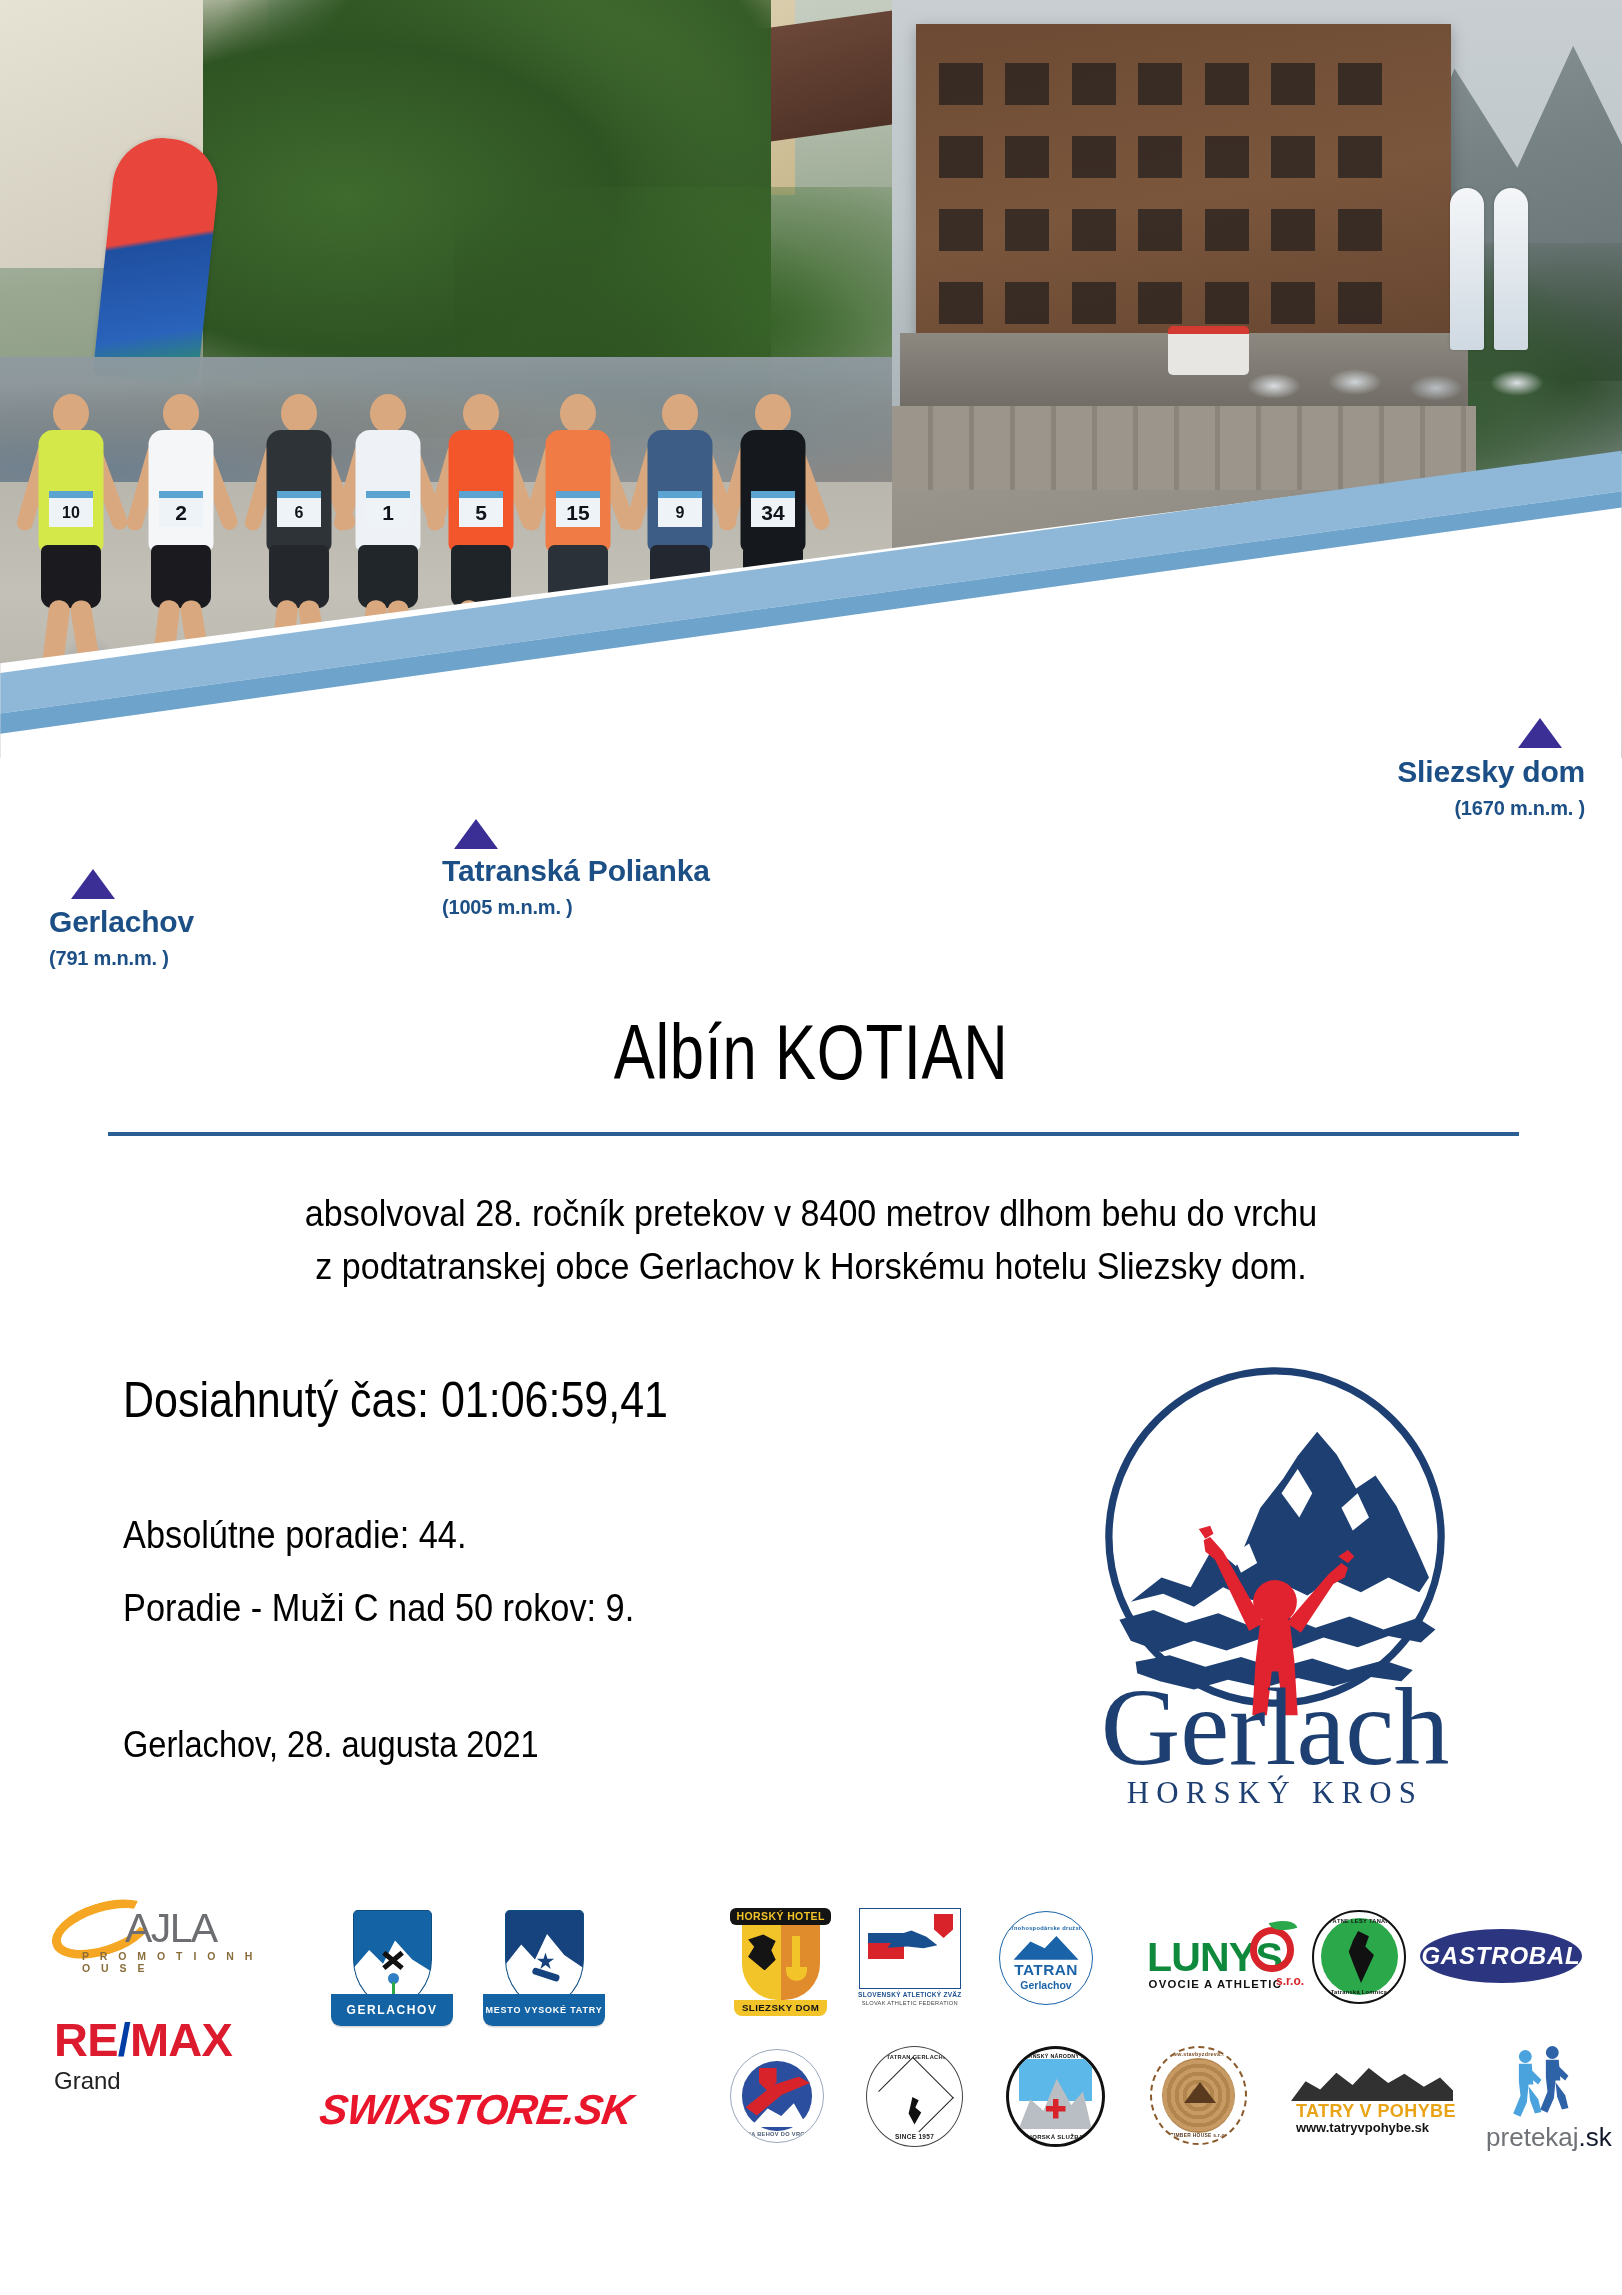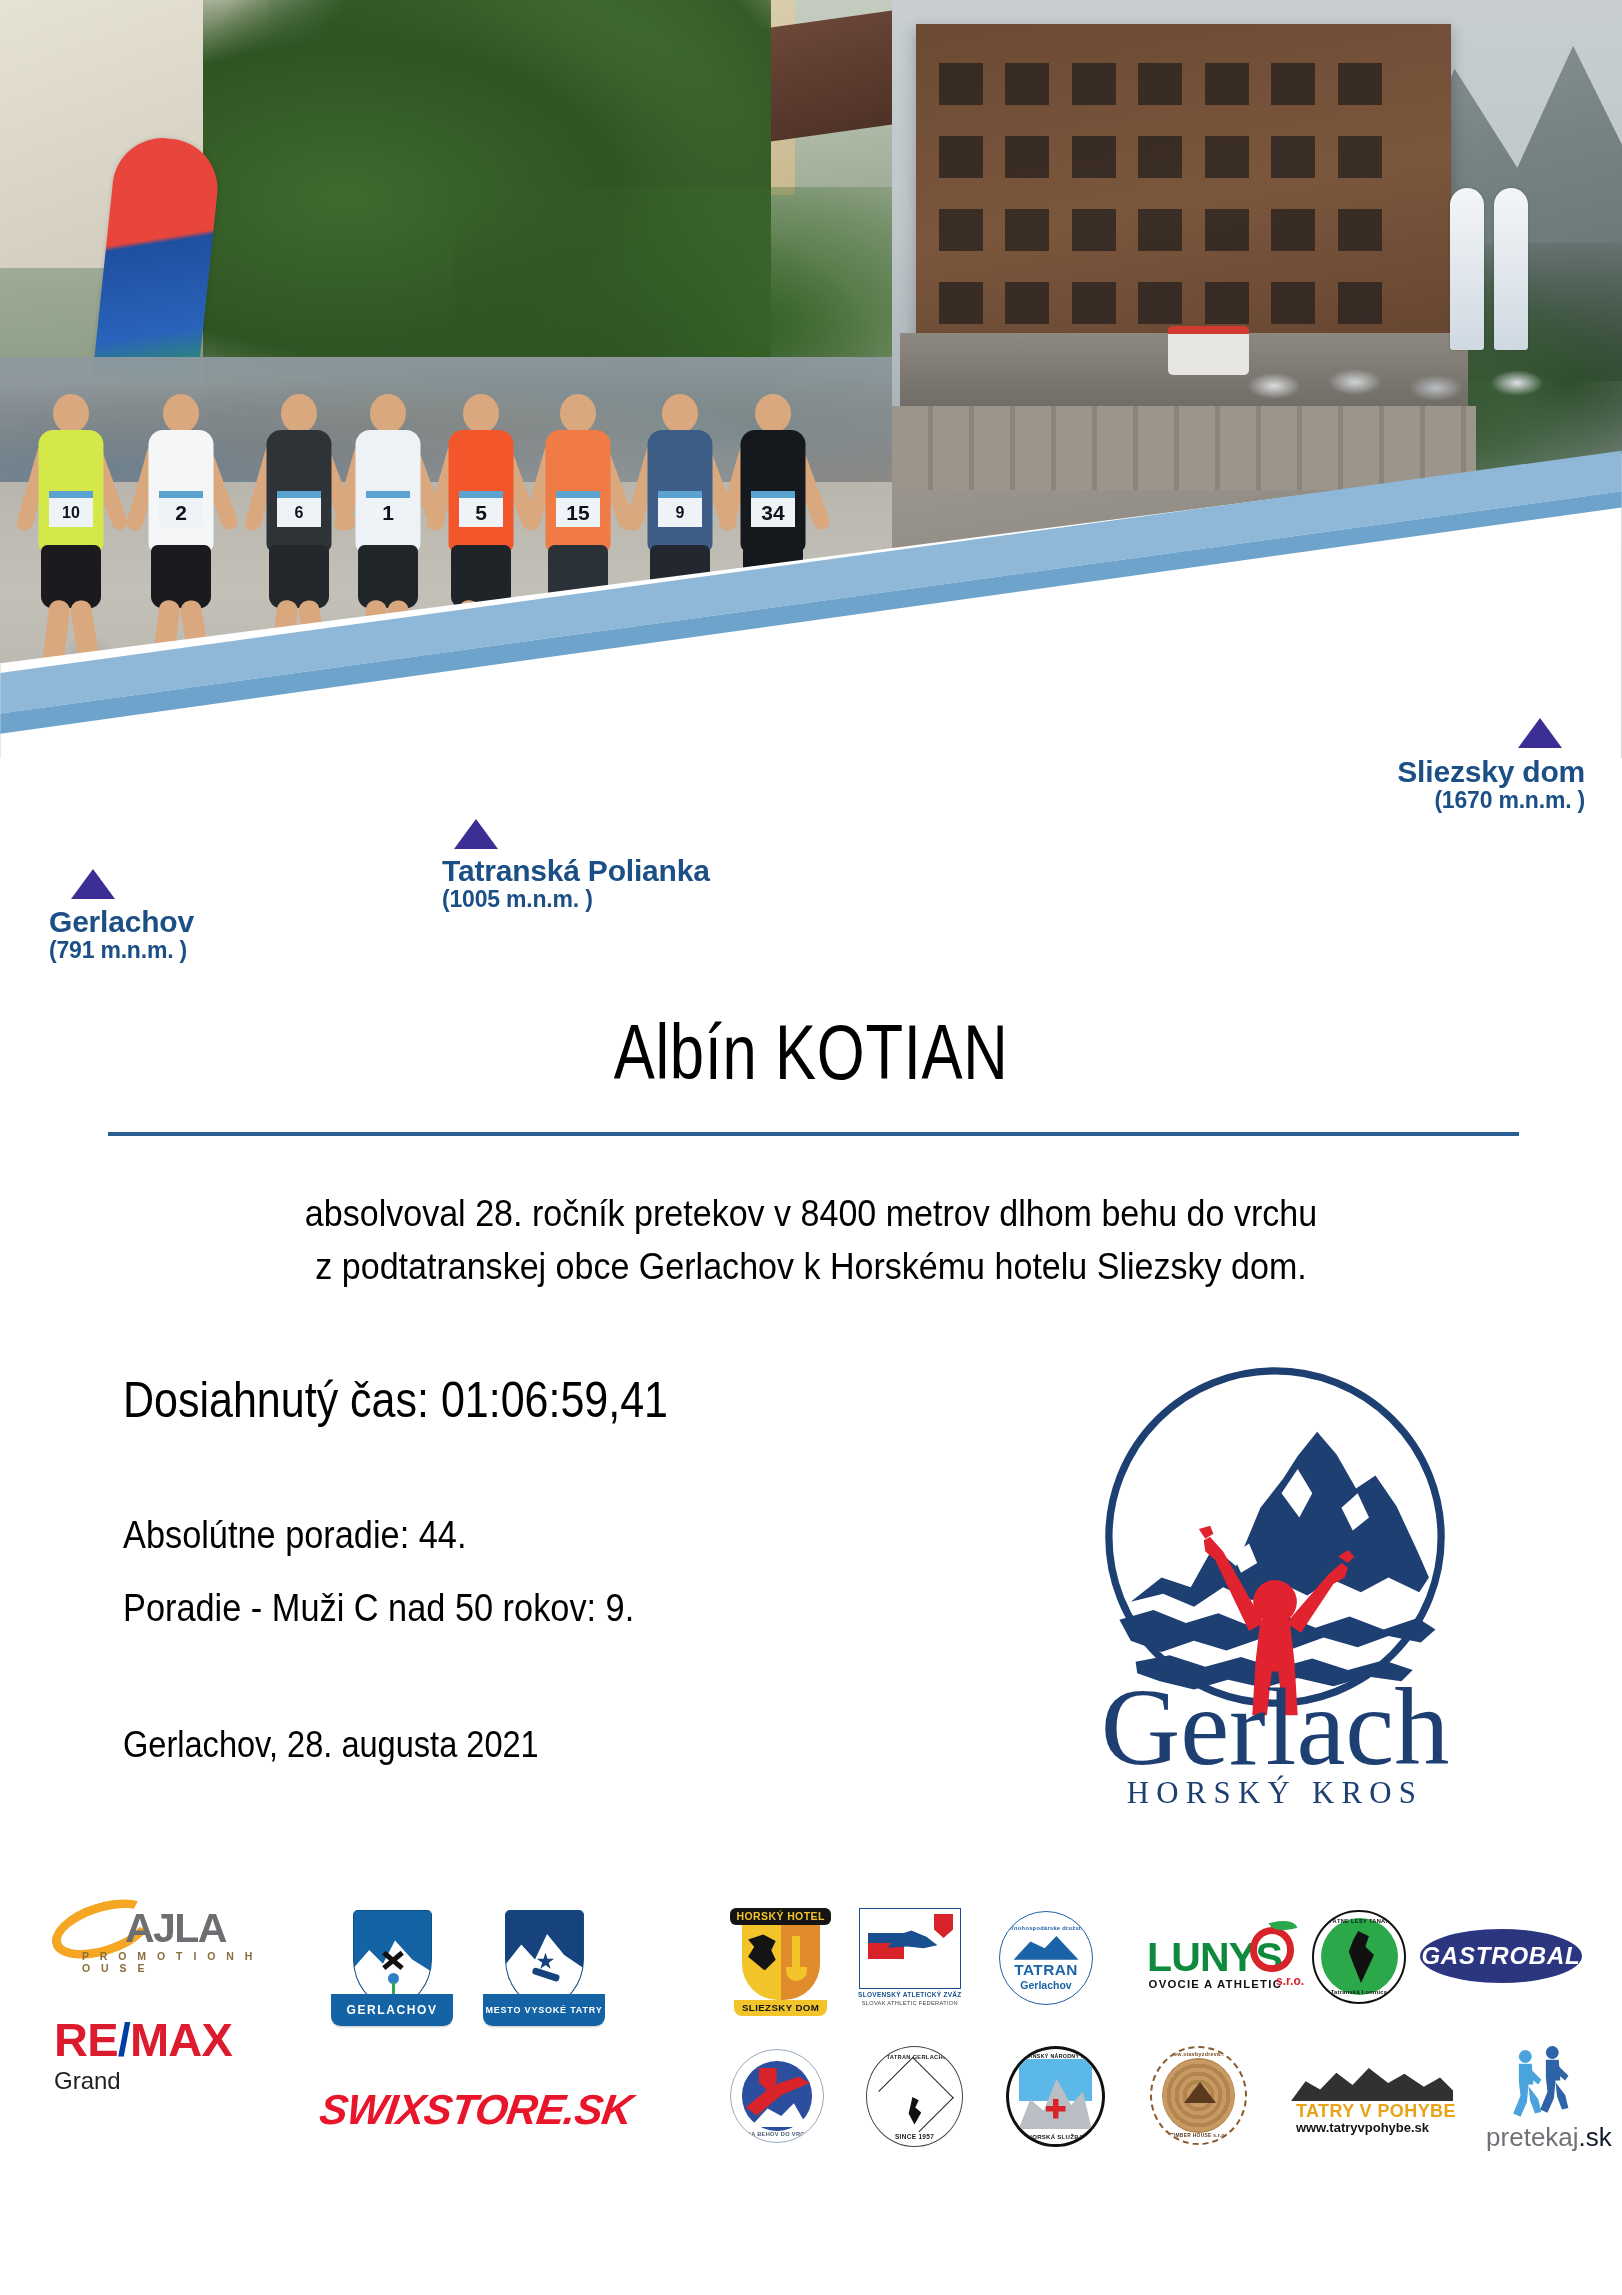--- a/index.html
+++ b/index.html
@@ -248,21 +248,21 @@
 
   .peak-label {
     position:absolute;
     font-family:"Liberation Sans", sans-serif;
     font-weight:bold;
     color:#1b4f85;
     letter-spacing:-0.2px;
     line-height:1.02;
   }
   .peak-name  { font-size:30px; white-space:nowrap; }
-  .peak-alt   { font-size:23px; margin-top:1px; white-space:nowrap; }
+  .peak-alt   { font-size:20px; margin-top:10px; white-space:nowrap; }
 
   .peak-tri {
     position:absolute;
     width:0; height:0;
     border-left:22px solid transparent;
     border-right:22px solid transparent;
     border-bottom:30px solid #3b2f96;
   }
 
   
@@ -374,21 +374,21 @@
   .ajla-wrap { position:relative; width:211px; height:75px; }
   .ajla-swoosh {
     position:absolute; left:0; top:4.9px; width:105px; height:52px;
     border:9px solid #f5a623;
     border-radius:50%;
     border-right-color:transparent;
     transform:rotate(-18deg);
   }
   .ajla-text {
     position:absolute; left:75px; top:6.5px;
-    font-size:41px; font-weight:bold; color:#6d6e71;
+    font-size:41px; font-weight:normal; color:#6d6e71;
     font-family:"Liberation Sans", sans-serif; letter-spacing:-1.6px;
   }
   .ajla-sub {
     position:absolute; left:32px; top:52px;
     font-size:10.5px; font-weight:bold; color:#8a6d3b; letter-spacing:4px;
     font-family:"Liberation Sans", sans-serif;
   }
 
   
   .remax {

